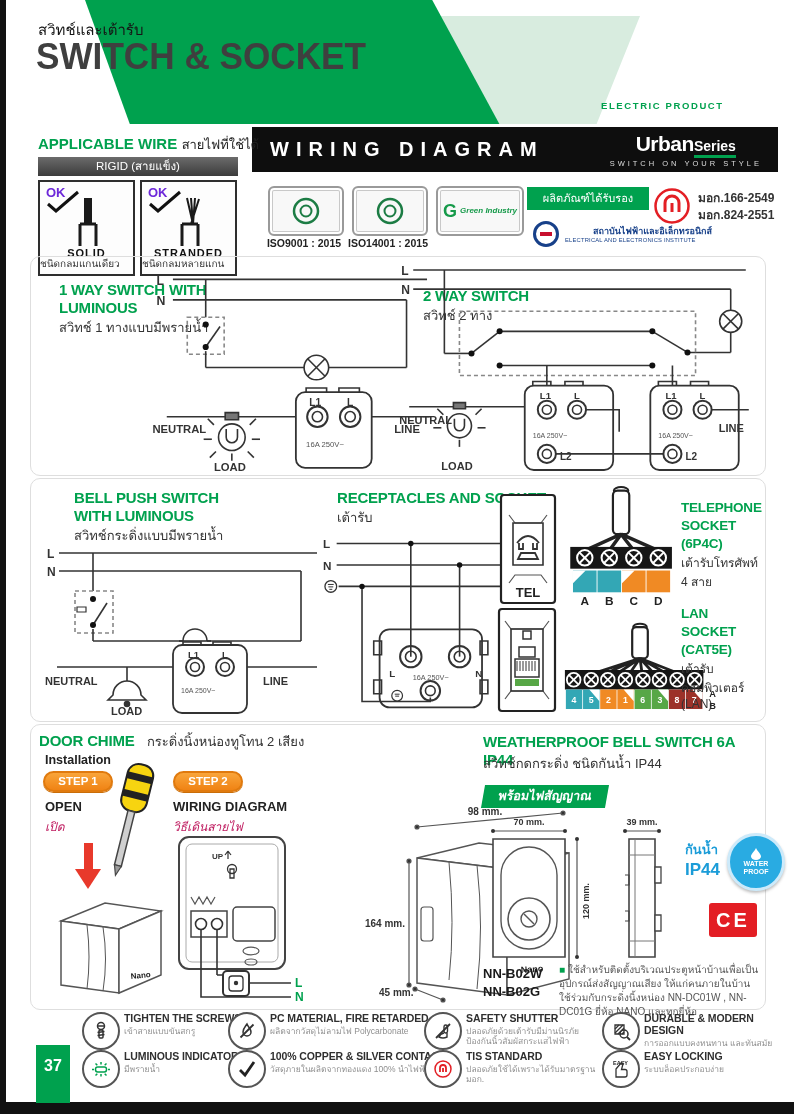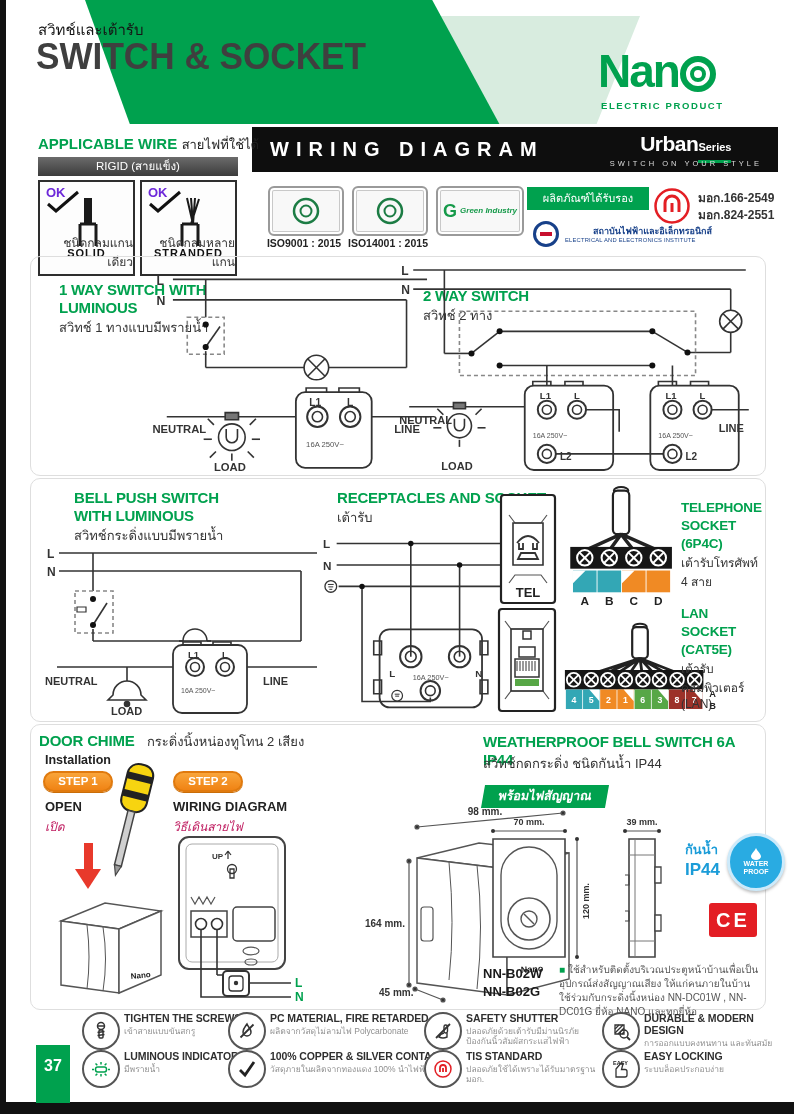--- a/index.html
+++ b/index.html
@@ -15,30 +15,30 @@
   .shape{pointer-events:none;}
   #title-en{font-size:37px;font-weight:800;color:#3f3f3f;letter-spacing:0;transform:scaleX(.95);transform-origin:left;}
   #brand{font-size:46px;font-weight:800;color:#00a14e;letter-spacing:-2px;line-height:46px;}
   .ring{width:24px;height:24px;border:6px solid #00a14e;border-radius:50%;display:inline-block;position:relative;}
   .ring::after{content:"";position:absolute;left:4px;top:4px;width:8px;height:8px;border:4px solid #00a14e;border-radius:50%;}
   #brand-sub{font-size:9.5px;font-weight:800;color:#00a14e;letter-spacing:1.6px;}
   
   #wbar{background:#0e0e0e;}
   #wbar-title{color:#fff;font-weight:800;font-size:20px;letter-spacing:7px;}
   .urban-name{color:#fff;font-weight:800;font-size:21px;letter-spacing:-.5px;}
-  .urban-series{color:#fff;font-weight:700;font-size:11px;border-bottom:3px solid #00a14e;padding-bottom:7px;margin-top:14px;}
+  .urban-series{color:#fff;font-weight:700;font-size:14px;border-bottom:3px solid #00a14e;padding-bottom:1px;margin-top:14px;}
   .urban-tag{color:#ddd;font-size:7.5px;letter-spacing:3px;margin-top:3px;}
   
   #aw-title-en{font-weight:800;font-size:15px;color:#00a14e;}
   #aw-title-th{font-size:13px;color:#222;}
   #rigid{background:linear-gradient(#6b6b6b,#3c3c3c);color:#fff;font-size:11.5px;text-align:center;line-height:19px;}
   .wirebox{border:2.5px solid #2e2e2e;background:#fdfdfd;}
   .okl{font-size:13px;font-weight:800;color:#6d28d9;}
   .wname{font-size:11px;font-weight:800;letter-spacing:1px;color:#111;text-align:center;}
-  .wth{font-size:12px;color:#333;text-align:right;padding-left:17px;}
+  .wth{font-size:10px;color:#333;text-align:left;}
   
   .isobadge{border:2px solid #9a9a9a;border-radius:6px;background:#f8f8f8;box-shadow:inset 0 0 0 2px #fff, inset 0 0 0 3px #c9c9c9;display:flex;align-items:center;justify-content:center;}
   .isocap{font-size:10.5px;font-weight:800;color:#222;text-align:center;}
   #certbadge{background:#00a14e;color:#fff;font-size:11px;text-align:center;line-height:23px;}
   .inst-th{font-size:9px;font-weight:800;color:#174089;line-height:11px;padding-left:28px;}
   .inst-en{font-size:5.8px;color:#174089;letter-spacing:.2px;}
   .tis-t{font-size:12px;font-weight:800;color:#333;line-height:17px;}
   .gi-txt{font-size:8px;font-weight:800;font-style:italic;color:#169a4a;line-height:8px;}
   
   .dlabel{font-weight:700;fill:#333;}
@@ -65,24 +65,20 @@
 
 <div id="page">
 
   <div class="abs frame" style="left:0;top:0;width:6px;height:1114px;"></div>
   <div class="abs frame" style="left:0;top:1102px;width:794px;height:12px;"></div>
 
   <div class="abs shape" style="left:330px;top:16px;width:310px;height:108px;background:#d8ecdf;clip-path:polygon(14% 0,100% 0,86% 100%,0 100%);"></div>
   <div class="abs shape" style="left:85px;top:0;width:560px;height:124px;background:#00a14e;clip-path:polygon(0 0,62% 0,74% 100%,8% 100%);"></div>
   <div class="abs" style="left:38px;top:18px;font-size:15px;color:#151515;">สวิทช์และเต้ารับ</div>
   <div class="abs" id="title-en" style="left:36px;top:36px;">SWITCH &amp; SOCKET</div>
-  <div class="abs" style="left:598px;top:48px;display:flex;align-items:flex-start;">
-    <span id="brand">Nan</span>
-    <span class="ring" style="margin:8px 0 0 1px;"></span>
-  </div>
   <div class="abs" id="brand-sub" style="left:601px;top:100px;">ELECTRIC PRODUCT</div>
 
   <div class="abs" id="wbar" style="left:252px;top:127px;width:526px;height:45px;">
     <div class="abs" id="wbar-title" style="left:18px;top:11px;">WIRING DIAGRAM</div>
     <div class="abs" style="right:16px;top:5px;text-align:center;">
       <div><span class="urban-name">Urban</span><span class="urban-series">Series</span></div>
       <div class="urban-tag">SWITCH ON YOUR STYLE</div>
     </div>
   </div>
 

